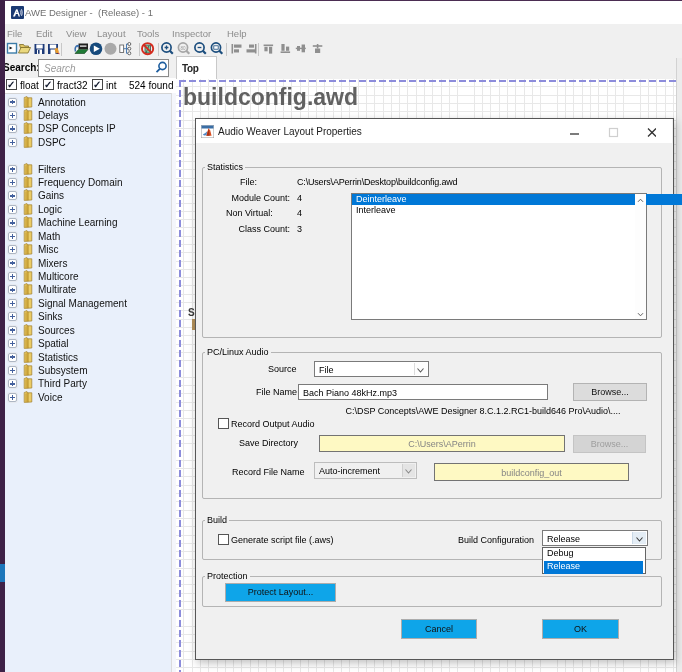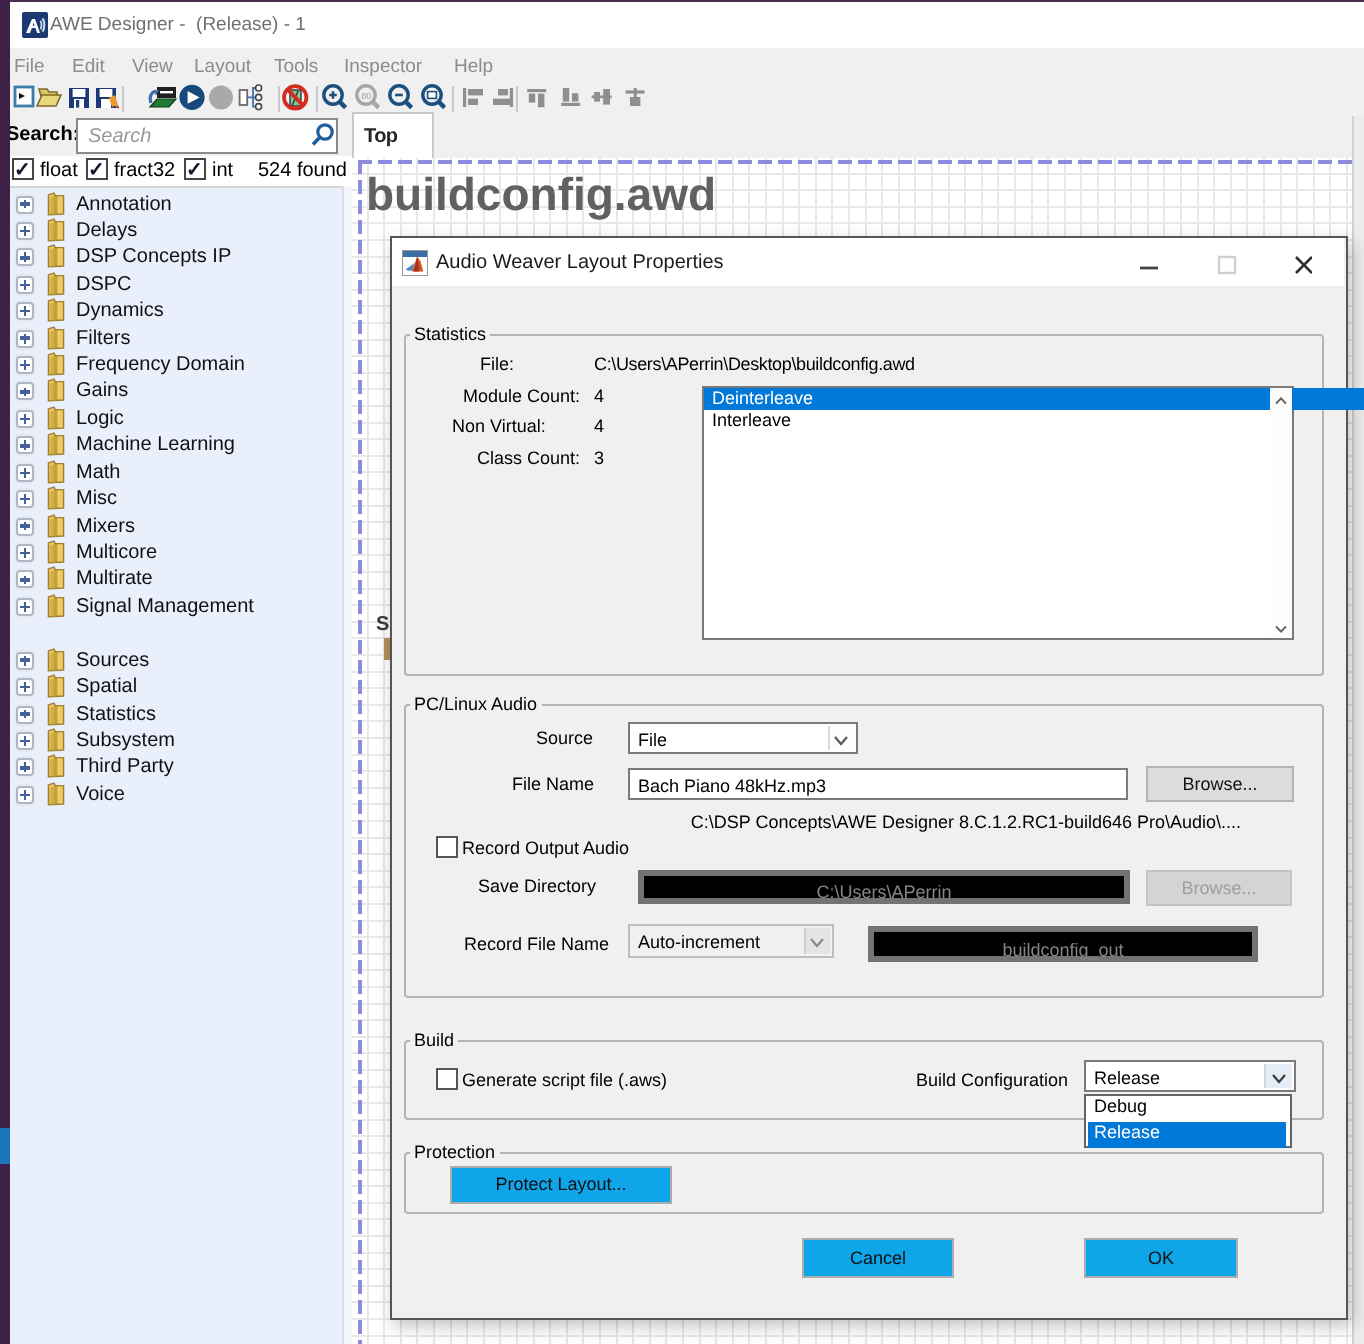--- a/index.html
+++ b/index.html
@@ -54,21 +54,21 @@
 #dlgtitle{left:0;top:0;width:476px;height:24px;background:#fff}
 #dlgicon{left:5px;top:6px;width:13px;height:13px}
 #dlgtext{left:22px;top:7px;font-size:10px;color:#1a1a1a}
 
 .group{position:absolute;border:1px solid #b4b4b4;border-radius:2px}
 .glabel{position:absolute;font-size:9px;color:#000;background:#f0f0f0;padding:0 2px}
 .lbl{position:absolute;font-size:9px;color:#000;white-space:nowrap}
 .val{position:absolute;font-size:9px;color:#000;white-space:nowrap}
 .graytext{color:#858585}
 .tbox{position:absolute;background:#fff;border:1px solid #7a7a7a;font-size:9px;color:#000;white-space:nowrap}
-.dbox{position:absolute;background:#000000;border:3px solid #737373;font-size:9px;color:#858585;white-space:nowrap}
+.dbox{position:absolute;background:#fef9c3;border:1px solid #737373;font-size:9px;color:#858585;white-space:nowrap}
 .btn{position:absolute;background:#dcdcdc;border:1px solid #b3b3b3;font-size:9px;color:#111;text-align:center}
 .btn2{position:absolute;background:#0ea5e9;border:1px solid #acacac;font-size:9px;color:#111;text-align:center}
 .dbtn{position:absolute;background:#d4d4d4;border:1px solid #c4c4c4;font-size:9px;color:#9e9e9e;text-align:center}
 #listbox{left:155px;top:74px;width:296px;height:127px;background:#fff;border:1px solid #7a7a7a}
 .lrow{position:absolute;left:0;width:335px;height:11px;font-size:9px;padding-left:4px}
 #lsel{background:#0078d7;color:#fff}
 #lsb{position:absolute;left:283px;top:0;width:11px;height:125px;background:#fdfdfd}
 .combo{position:absolute;background:#fff;border:1px solid #7a7a7a}
 .cotext{position:absolute;left:4px;top:3px;font-size:9px;color:#000;white-space:nowrap}
 .coarrow{position:absolute;right:1px;top:1px;bottom:1px;width:13px;background:#fdfdfd;border-left:1px solid #dcdcdc}
@@ -272,37 +272,20 @@
               <stop offset="0.5" stop-color="#b8922e"></stop>
               <stop offset="0.65" stop-color="#edcf6a"></stop>
               <stop offset="1" stop-color="#e8c85e"></stop>
     </linearGradient>
           </defs>
     <path d="M1.2 1.5 L4 0.6 L4.6 1.8 L8.8 1.8 L8.8 11 L1.2 11.4 Z" fill="url(#fg3)" stroke="#a08030" stroke-width="0.7"></path>
     <path d="M4.2 2.2 L5.2 11.2 L1.6 11.2 L1.6 2.6 Z" fill="#c29a35" opacity="0.55"></path>
   </svg>
   <div class="ftext">DSPC</div>
       </div>
-      <div class="trow" style="top:55.2px">
-  <div class="plus"></div>
-  <svg style="position:absolute;left:23px;top:0px" width="10" height="12" viewBox="0 0 10 12">
-    <defs>
-            <linearGradient id="fg4" x1="0" y1="0" x2="1" y2="0">
-      <stop offset="0" stop-color="#f5e089"></stop>
-              <stop offset="0.35" stop-color="#e3bd4e"></stop>
-              <stop offset="0.5" stop-color="#b8922e"></stop>
-              <stop offset="0.65" stop-color="#edcf6a"></stop>
-              <stop offset="1" stop-color="#e8c85e"></stop>
-    </linearGradient>
-          </defs>
-    <path d="M1.2 1.5 L4 0.6 L4.6 1.8 L8.8 1.8 L8.8 11 L1.2 11.4 Z" fill="url(#fg4)" stroke="#a08030" stroke-width="0.7"></path>
-    <path d="M4.2 2.2 L5.2 11.2 L1.6 11.2 L1.6 2.6 Z" fill="#c29a35" opacity="0.55"></path>
-  </svg>
-  <div class="ftext">Dynamics</div>
-      </div>
       <div class="trow" style="top:68.6px">
   <div class="plus"></div>
   <svg style="position:absolute;left:23px;top:0px" width="10" height="12" viewBox="0 0 10 12">
     <defs>
             <linearGradient id="fg5" x1="0" y1="0" x2="1" y2="0">
       <stop offset="0" stop-color="#f5e089"></stop>
               <stop offset="0.35" stop-color="#e3bd4e"></stop>
               <stop offset="0.5" stop-color="#b8922e"></stop>
               <stop offset="0.65" stop-color="#edcf6a"></stop>
               <stop offset="1" stop-color="#e8c85e"></stop>
@@ -475,20 +458,37 @@
               <stop offset="0.35" stop-color="#e3bd4e"></stop>
               <stop offset="0.5" stop-color="#b8922e"></stop>
               <stop offset="0.65" stop-color="#edcf6a"></stop>
               <stop offset="1" stop-color="#e8c85e"></stop>
     </linearGradient>
           </defs>
     <path d="M1.2 1.5 L4 0.6 L4.6 1.8 L8.8 1.8 L8.8 11 L1.2 11.4 Z" fill="url(#fg15)" stroke="#a08030" stroke-width="0.7"></path>
     <path d="M4.2 2.2 L5.2 11.2 L1.6 11.2 L1.6 2.6 Z" fill="#c29a35" opacity="0.55"></path>
   </svg>
   <div class="ftext">Signal Management</div>
+      </div>
+      <div class="trow" style="top:216.2px">
+  <div class="plus"></div>
+  <svg style="position:absolute;left:23px;top:0px" width="10" height="12" viewBox="0 0 10 12">
+    <defs>
+            <linearGradient id="fg16" x1="0" y1="0" x2="1" y2="0">
+      <stop offset="0" stop-color="#f5e089"></stop>
+              <stop offset="0.35" stop-color="#e3bd4e"></stop>
+              <stop offset="0.5" stop-color="#b8922e"></stop>
+              <stop offset="0.65" stop-color="#edcf6a"></stop>
+              <stop offset="1" stop-color="#e8c85e"></stop>
+    </linearGradient>
+          </defs>
+    <path d="M1.2 1.5 L4 0.6 L4.6 1.8 L8.8 1.8 L8.8 11 L1.2 11.4 Z" fill="url(#fg16)" stroke="#a08030" stroke-width="0.7"></path>
+    <path d="M4.2 2.2 L5.2 11.2 L1.6 11.2 L1.6 2.6 Z" fill="#c29a35" opacity="0.55"></path>
+  </svg>
+  <div class="ftext">Sinks</div>
       </div>
       <div class="trow" style="top:229.6px">
   <div class="plus"></div>
   <svg style="position:absolute;left:23px;top:0px" width="10" height="12" viewBox="0 0 10 12">
     <defs>
             <linearGradient id="fg17" x1="0" y1="0" x2="1" y2="0">
       <stop offset="0" stop-color="#f5e089"></stop>
               <stop offset="0.35" stop-color="#e3bd4e"></stop>
               <stop offset="0.5" stop-color="#b8922e"></stop>
               <stop offset="0.65" stop-color="#edcf6a"></stop>
@@ -650,21 +650,21 @@
     <div class="lbl" style="left:72px;top:245px">Source</div>
     <div class="combo" style="left:118px;top:242px;width:115px;height:16px">
       <div class="cotext">File</div>
       <div class="coarrow">
           <svg class="chev" viewBox="0 0 7 5">
             <path d="M0.5 0.5 L3.5 4 L6.5 0.5" fill="none" stroke="#5a5a5a" stroke-width="1.1"></path>
           </svg>
         </div>
     </div>
     <div class="lbl" style="left:60px;top:268px">File Name</div>
-    <div class="tbox" style="left:118px;top:265px;width:250px;height:16px;padding:3px 0 0 4px">Bach Piano 48kHz.mp3</div>
+    <div class="tbox" style="left:102px;top:265px;width:250px;height:16px;padding:3px 0 0 4px">Bach Piano 48kHz.mp3</div>
     <div class="btn" style="left:377px;top:264px;width:74px;height:18px;line-height:16px">Browse...</div>
     <div class="lbl" style="left:97px;top:287px;width:380px;text-align:center">C:\DSP Concepts\AWE Designer 8.C.1.2.RC1-build646 Pro\Audio\....</div>
     <div class="ckb2" style="left:22px;top:299px"></div>
     <div class="lbl" style="left:35px;top:300px">Record Output Audio</div>
     <div class="lbl" style="left:43px;top:319px">Save Directory</div>
     <div class="dbox" style="left:123px;top:316px;width:246px;height:17px;text-align:center;padding-top:3px">C:\Users\APerrin</div>
     <div class="dbtn" style="left:377px;top:316px;width:73px;height:18px;line-height:16px">Browse...</div>
     <div class="lbl" style="left:36px;top:348px">Record File Name</div>
     <div class="dcombo" style="left:118px;top:343px;width:103px;height:17px">
       <div class="cotext graytext">Auto-increment</div>

